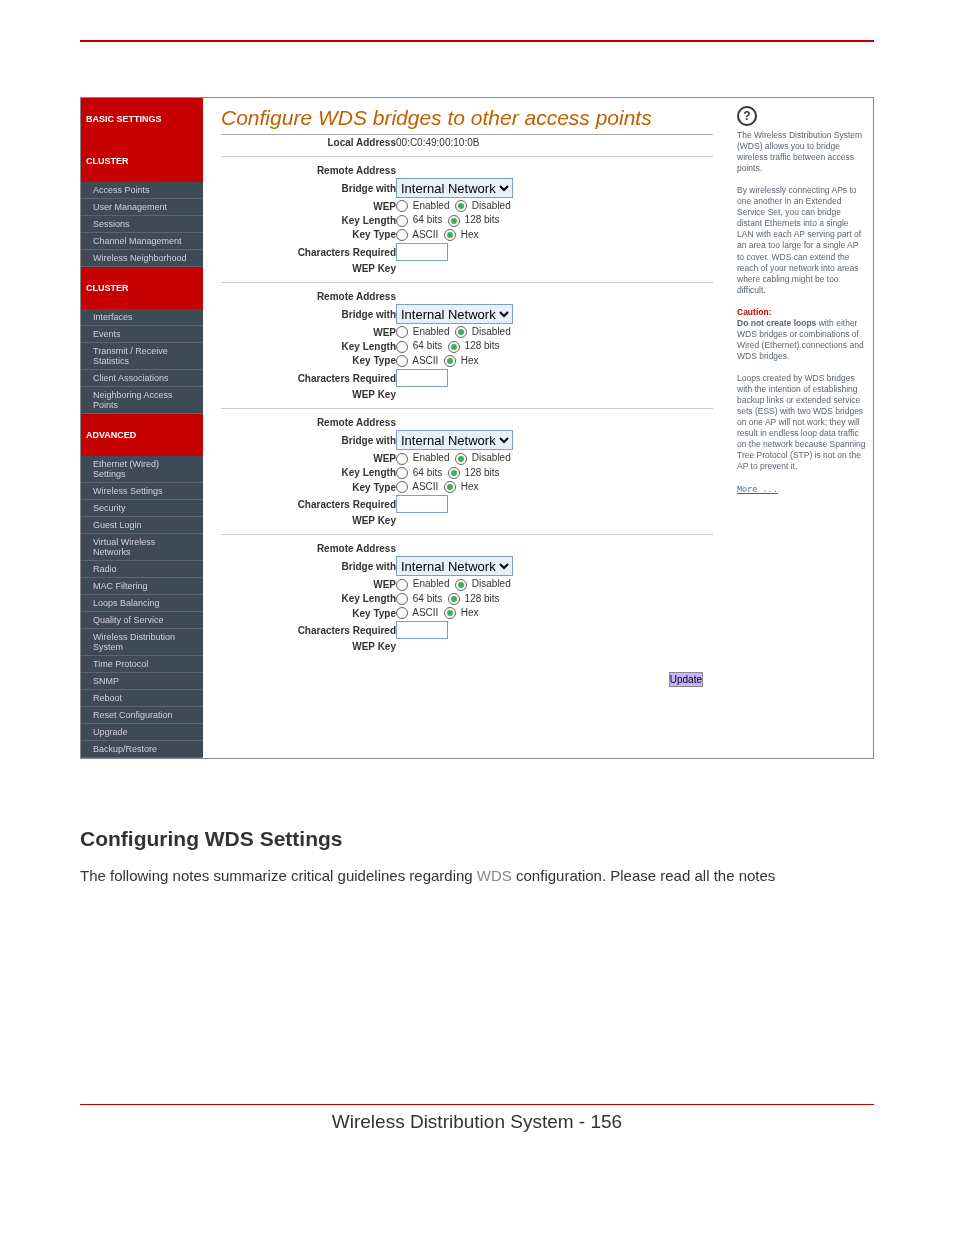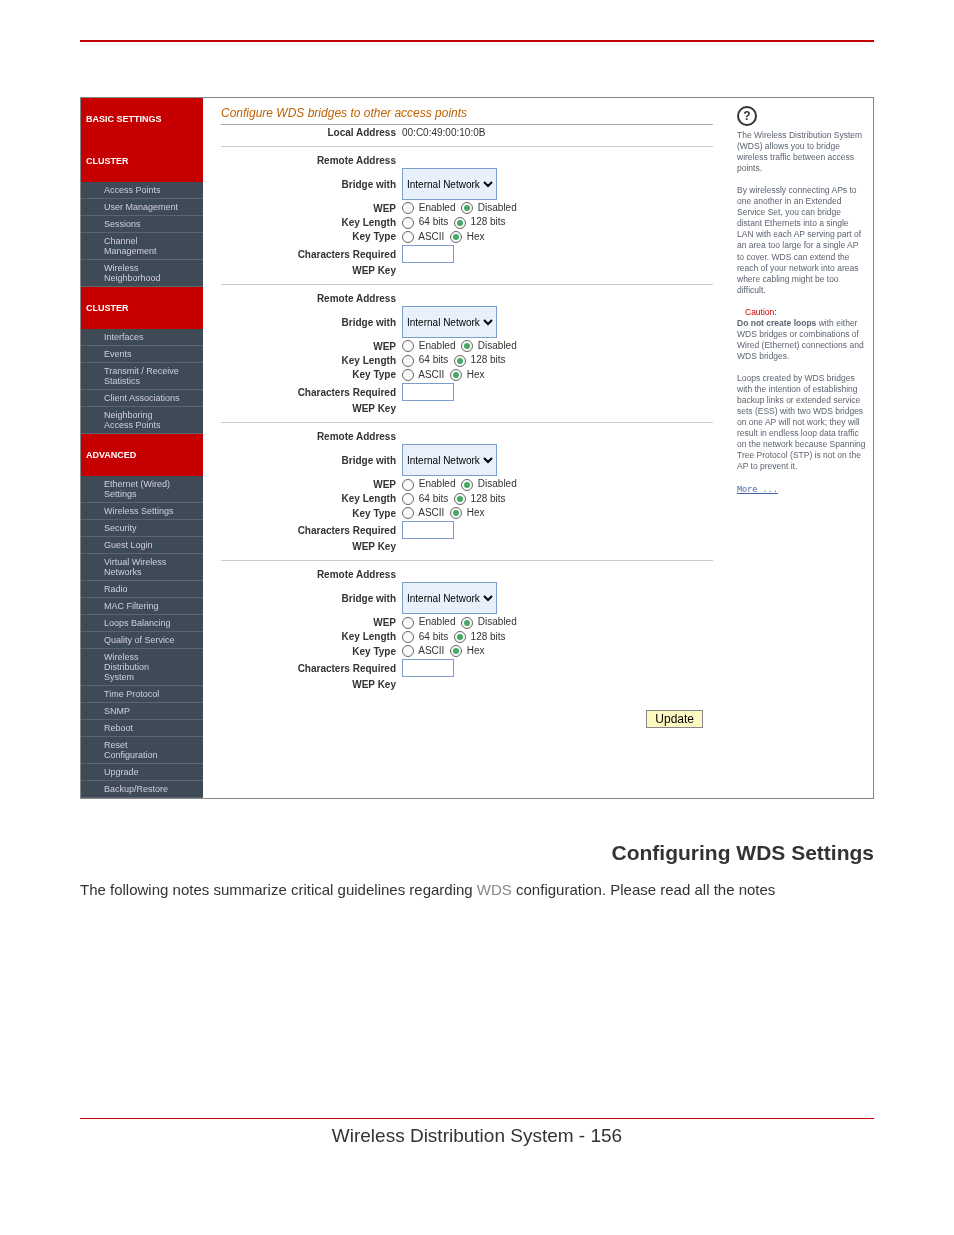--- a/index.html
+++ b/index.html
@@ -38,38 +38,38 @@
     font-size: 9px;
   }
   .nav-header {
     background: #c60000;
     color: #fff;
     font-size: 9px;
     font-weight: bold;
     padding: 16px 5px;
   }
   .nav-item {
-    padding: 3px 23px;
+    padding: 3px 12px;
     border-bottom: 1px solid #5b6470;
     color: #cfcfe0;
     cursor: pointer;
   }
   .main {
     flex: 1;
     display: flex;
   }
   .form-area {
     flex: 1;
     padding: 0 18px 18px 18px;
     position: relative;
   }
   .page-title {
     font-style: italic;
     color: #c06000;
-    font-size: 12px;
+    font-size: 21px;
     padding: 8px 0 4px 0;
     border-bottom: 1px solid #aaa;
   }
   .sidebar-help {
     width: 130px;
     padding: 8px 6px;
     font-size: 8.5px;
     color: #5b6470;
     line-height: 1.3;
   }
@@ -79,43 +79,42 @@
     height: 16px;
     border: 2px solid #333;
     border-radius: 50%;
     text-align: center;
     font-weight: bold;
     font-size: 12px;
     line-height: 16px;
     margin-bottom: 4px;
     color:#333;
   }
-  .help-caution { color: #c60000; font-weight: normal; margin-left: 8px; }
+  .help-caution { color: #c60000; font-weight: bold; }
   .help-bold { font-weight: bold; }
   .help-more { color: #4060a0; text-decoration: underline; cursor: pointer; font-family: Liberation Mono, monospace; }
   .form-row {
     display: flex;
     align-items: center;
     margin: 2px 0;
     font-size: 10px;
   }
   .form-row .lbl {
     width: 175px;
     text-align: right;
-    padding-right: 6px;
     font-weight: bold;
     color: #333;
   }
   .form-row .val {
     font-weight: normal;
     color: #333;
   }
   select.mini {
-    font-size: 10px;
-    height: 32px;
+    font-size: 13px;
+    height: 20px;
     border: 1px solid #7b9ecd;
     background: #e8f0fb;
   }
   input.mini {
     height: 14px;
     border: 1px solid #7b9ecd;
     font-size: 10px;
     width: 46px;
   }
   .radio {
@@ -139,32 +138,31 @@
   .sep {
     border-top: 1px solid #ccc;
     margin: 8px 0;
   }
   .update-row {
     text-align: right;
     margin-top: 20px;
     padding-right: 10px;
   }
   .update-btn {
-    font-size: 12px;
-    padding: 1px 8px;
+    font-size: 10px;
+    padding: 1px 0;
     border: 1px solid #888;
-    background: #fef9c3;
+    background: #c4b5fd;
     cursor: pointer;
   }
   .section-heading {
-    margin-top: 42px;
+    margin-top: 68px;
     font-size: 21px;
     font-weight: bold;
     color: #333;
-    text-align: right;
   }
   .body-text {
     margin-top: 16px;
     font-size: 15px;
     color: #333;
   }
   .wds-grey { color:#888; }
   .doc-footer {
     margin-top: 220px;
     border-top: 1px solid #c00000;

